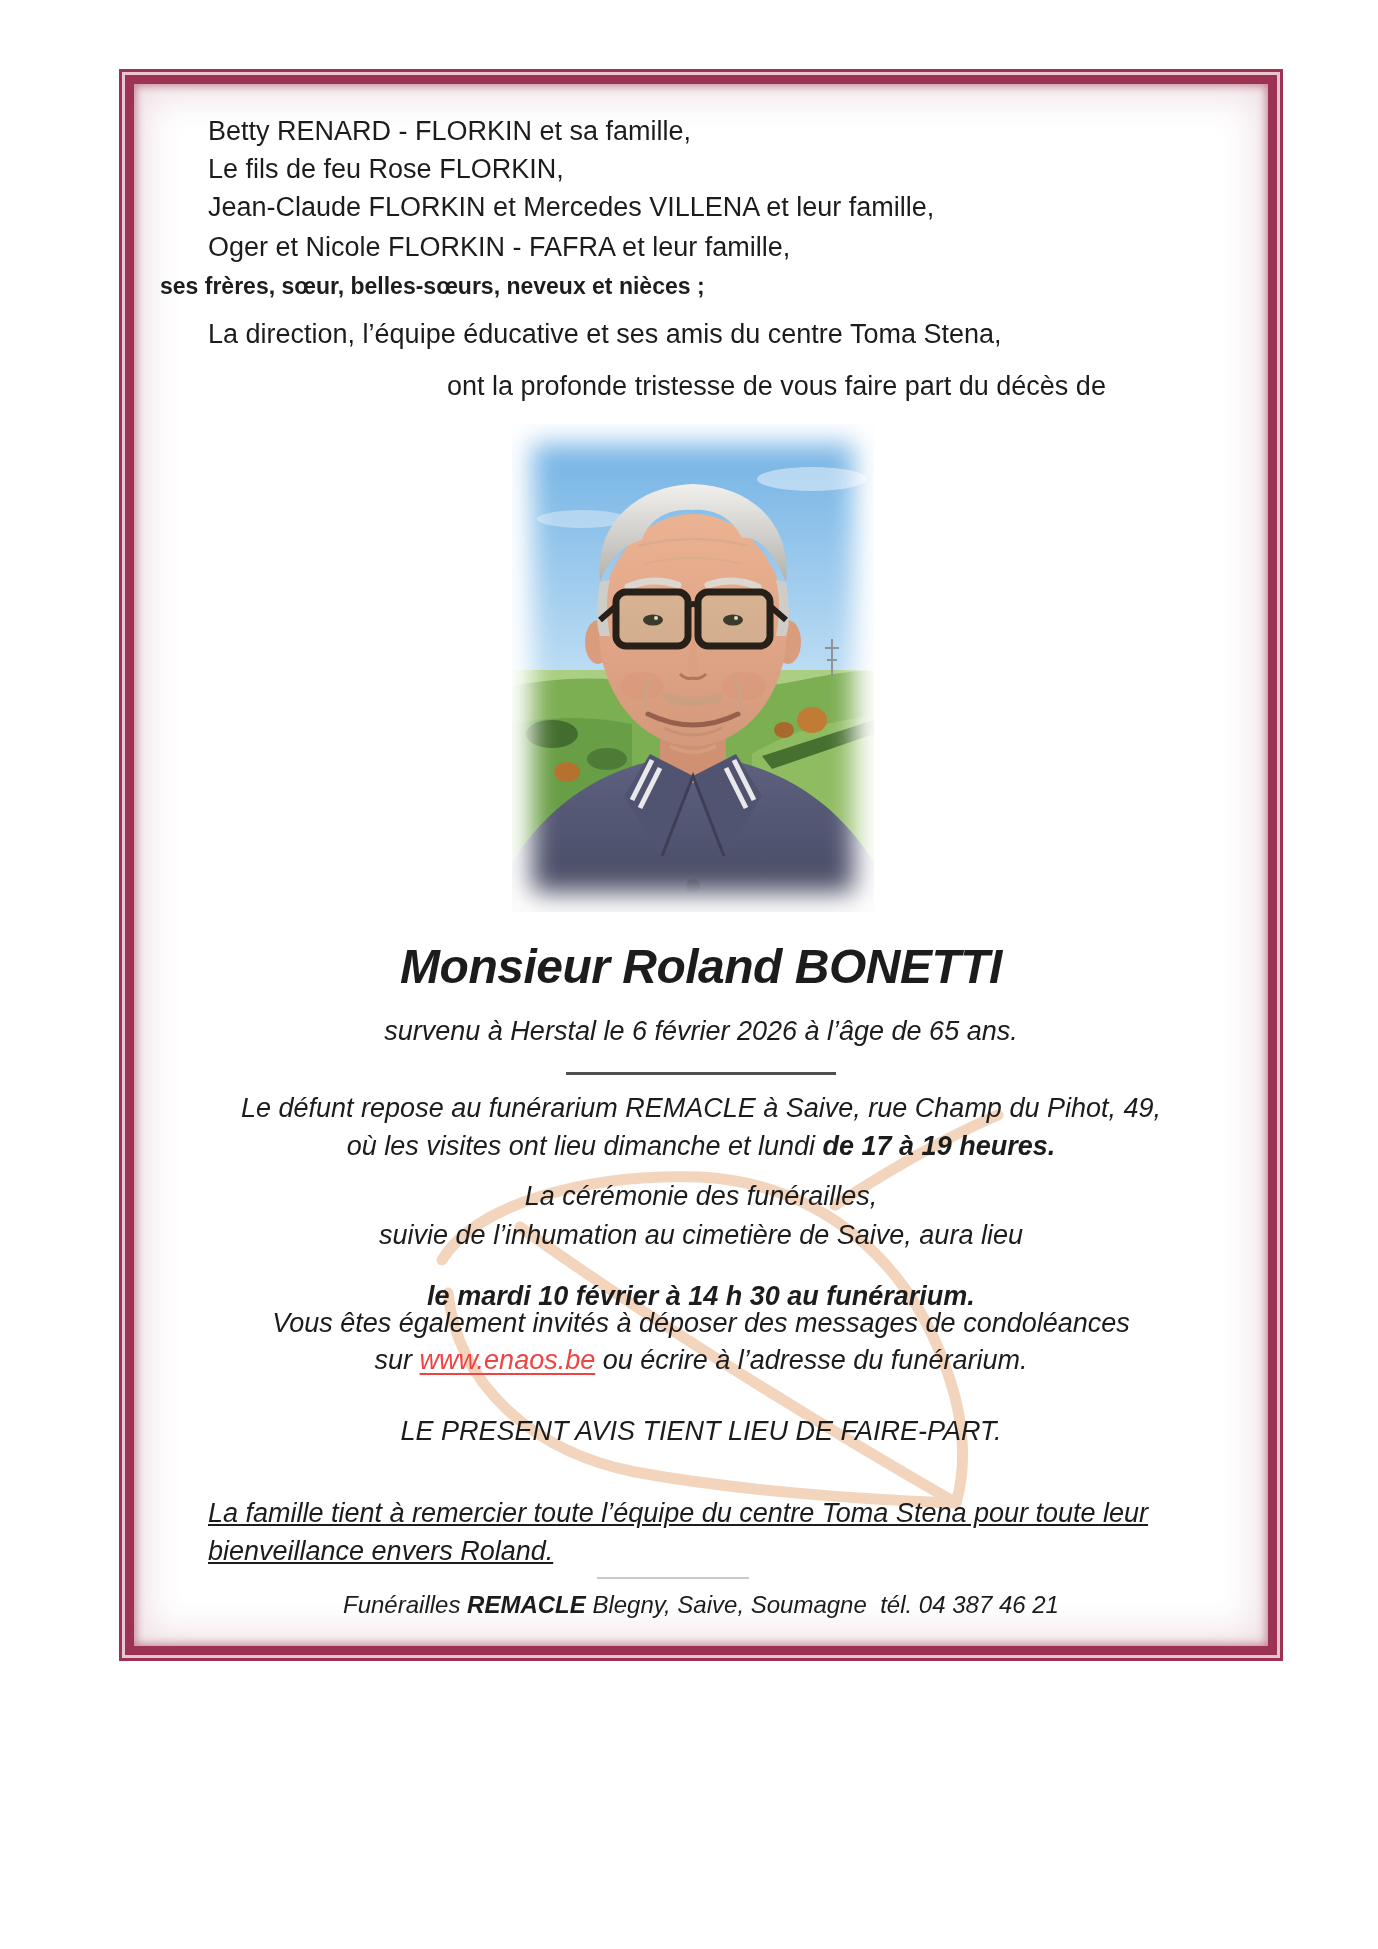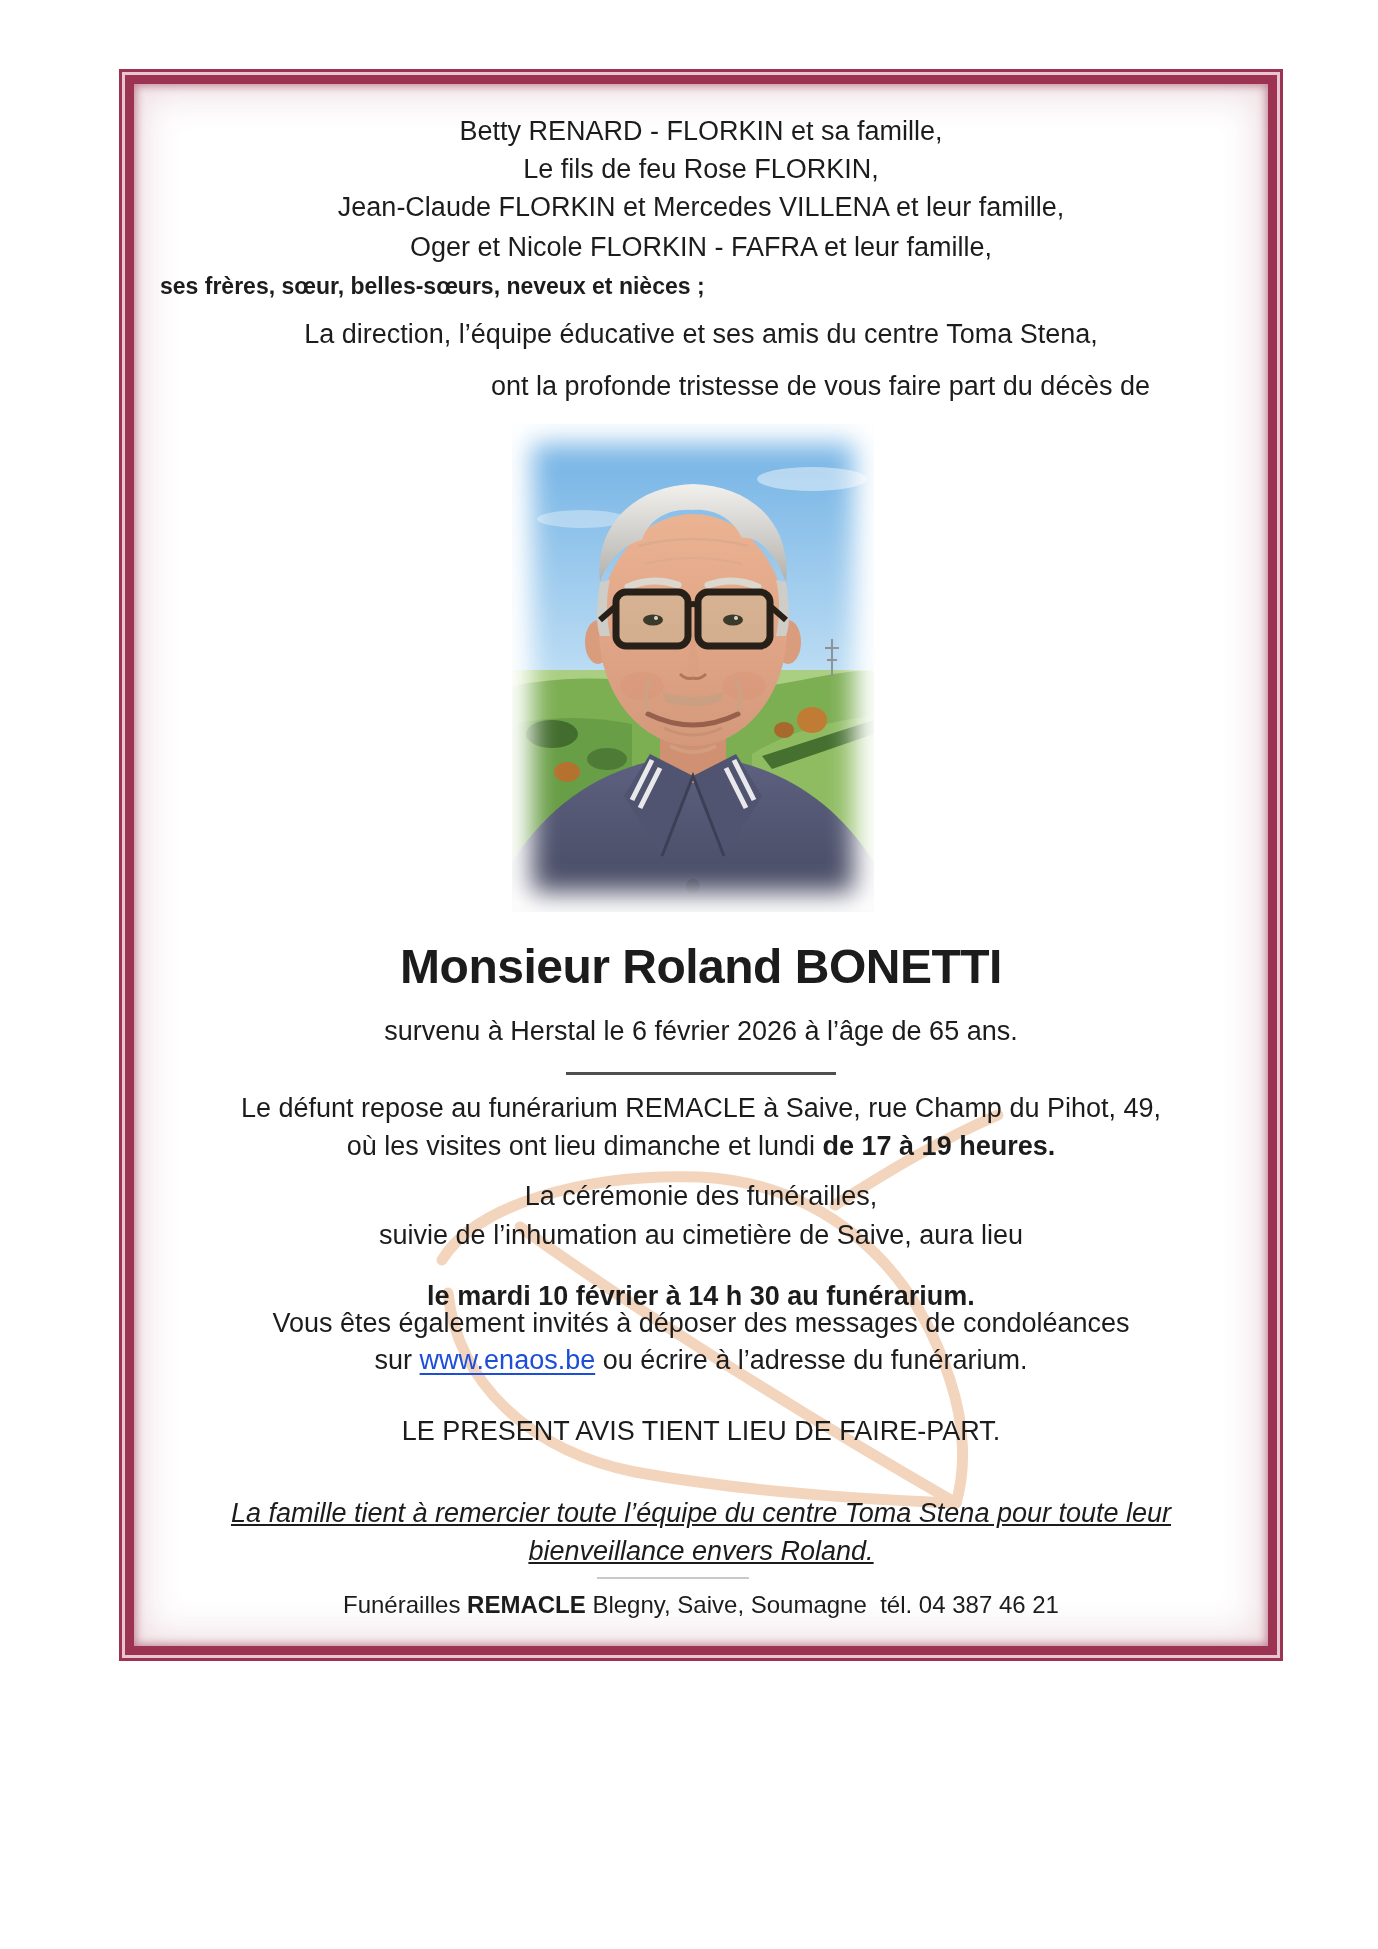--- a/index.html
+++ b/index.html
@@ -16,30 +16,30 @@
     position:absolute;left:125px;top:75px;width:1134px;height:1562px;
     border:9px solid #9c3352;
     box-shadow:0 0 0 3px #e7c5d1, 0 0 0 6px #9c3352;
   }
   .frame::before{ 
     content:'';position:absolute;inset:0;pointer-events:none;
     box-shadow:inset 0 0 9px 2px rgba(156,60,90,.55), inset 0 0 34px 13px rgba(156,60,90,.16);
   }
   
   .t{position:absolute;left:160px;width:1082px;font-size:27px;line-height:34px;white-space:pre-wrap;}
-  .left{text-align:center;}
-  .center{text-align:center;}
+  .left{text-align:left;margin-left:48px;}
+  .center{text-align:center;font-style:italic;}
   .right{text-align:left;padding-right:18px;width:1064px;}
   .small{font-size:23px;font-weight:600;}
   .b{font-weight:700;margin-top:24px;}
   .title{font-size:48px;font-weight:700;letter-spacing:-.5px;}
   .italic{font-style:italic;font-size:27px;text-decoration:underline;}
   .footerline{font-size:24px;}
   .footerline .brand{font-weight:600;}
-  .link{text-decoration:underline;text-underline-offset:4px;text-decoration-thickness:2px;color:#1d4ed8;cursor:pointer;}
+  .link{text-decoration:underline;text-underline-offset:4px;text-decoration-thickness:2px;color:#ef4444;cursor:pointer;}
   .divider1{position:absolute;left:566px;top:1072px;width:270px;height:3px;background:#4f4f4f;}
   .divider2{position:absolute;left:597px;top:1577px;width:152px;height:2px;background:#c9c9c9;}
   
   .watermark{position:absolute;left:420px;top:1095px;width:600px;height:430px;z-index:0;pointer-events:none;}
   .t,.photo,.divider1,.divider2{z-index:2;}
   
   .photo{position:absolute;left:512px;top:424px;width:362px;height:488px;}
   .photo svg{display:block;width:100%;height:100%;}
   .photo::after{ 
     content:'';position:absolute;inset:0;pointer-events:none;

